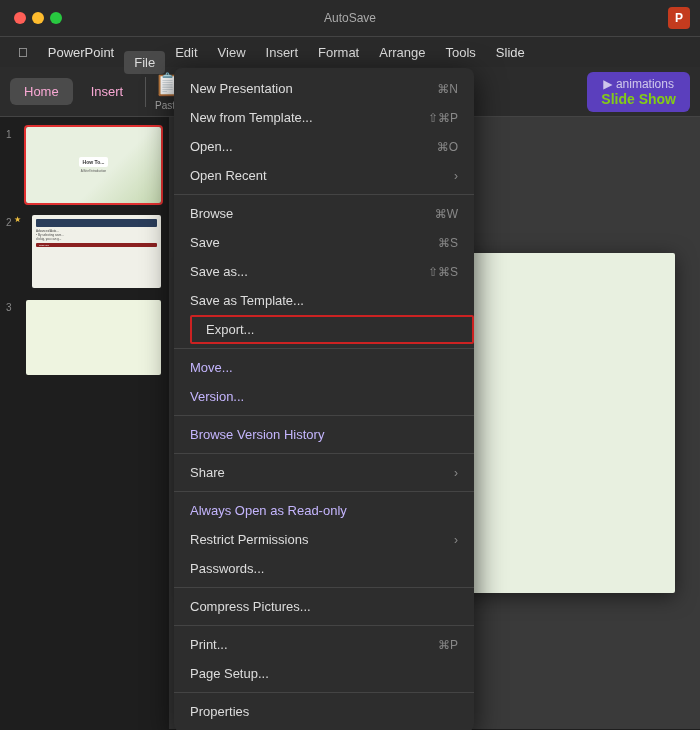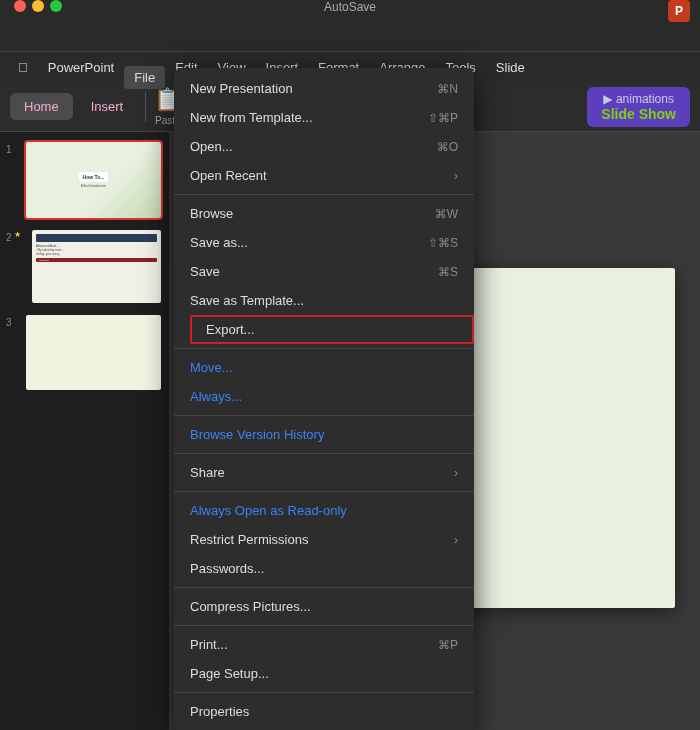--- a/index.html
+++ b/index.html
@@ -7,24 +7,24 @@
       width: 700px;
       height: 730px;
       overflow: hidden;
       font-family: -apple-system, BlinkMacSystemFont, 'SF Pro Text', sans-serif;
       background: #1e1e1e;
       position: relative;
     }
 
     
     .titlebar {
-      height: 52px;
+      height: 37px;
       background: #2a2a2a;
       display: flex;
-      align-items: flex-start;
+      align-items: center;
       position: relative;
       border-bottom: 1px solid #444;
     }
     .traffic-lights {
       display: flex;
       gap: 6px;
       padding-left: 14px;
       align-items: center;
     }
     .traffic-light {
@@ -299,21 +299,21 @@
     .menu-item {
       display: flex;
       align-items: center;
       justify-content: space-between;
       padding: 7px 16px;
       color: #ddd;
       font-size: 13px;
       cursor: pointer;
       position: relative;
     }
-    .menu-item.disabled { color: #3b82f6; cursor: default; }
+    .menu-item.disabled { color: #c4b5fd; cursor: default; }
     .menu-item.highlighted {
       outline: 2px solid #cc2222;
       outline-offset: -2px;
       border-radius: 2px;
       margin-left: 16px;
     }
     .menu-item .shortcut {
       color: #888;
       font-size: 12px;
       display: flex;
@@ -452,41 +452,41 @@
       <span class="arrow">›</span>
     </div>
 
     <div class="menu-separator"></div>
 
     <div class="menu-item">
       <span>Browse</span>
       <span class="shortcut">⌘W</span>
     </div>
     <div class="menu-item">
+      <span>Save</span>
+      <span class="shortcut">⌘S</span>
+    </div>
+    <div class="menu-item">
       <span>Save as...</span>
       <span class="shortcut">⇧⌘S</span>
     </div>
     <div class="menu-item">
-      <span>Save</span>
-      <span class="shortcut">⌘S</span>
-    </div>
-    <div class="menu-item">
       <span>Save as Template...</span>
     </div>
     <div class="menu-item highlighted">
       <span>Export...</span>
     </div>
 
     <div class="menu-separator"></div>
 
     <div class="menu-item disabled">
       <span>Move...</span>
     </div>
     <div class="menu-item disabled">
-      <span>Always...</span>
+      <span>Version...</span>
     </div>
 
     <div class="menu-separator"></div>
 
     <div class="menu-item disabled">
       <span>Browse Version History</span>
     </div>
 
     <div class="menu-separator"></div>
 

